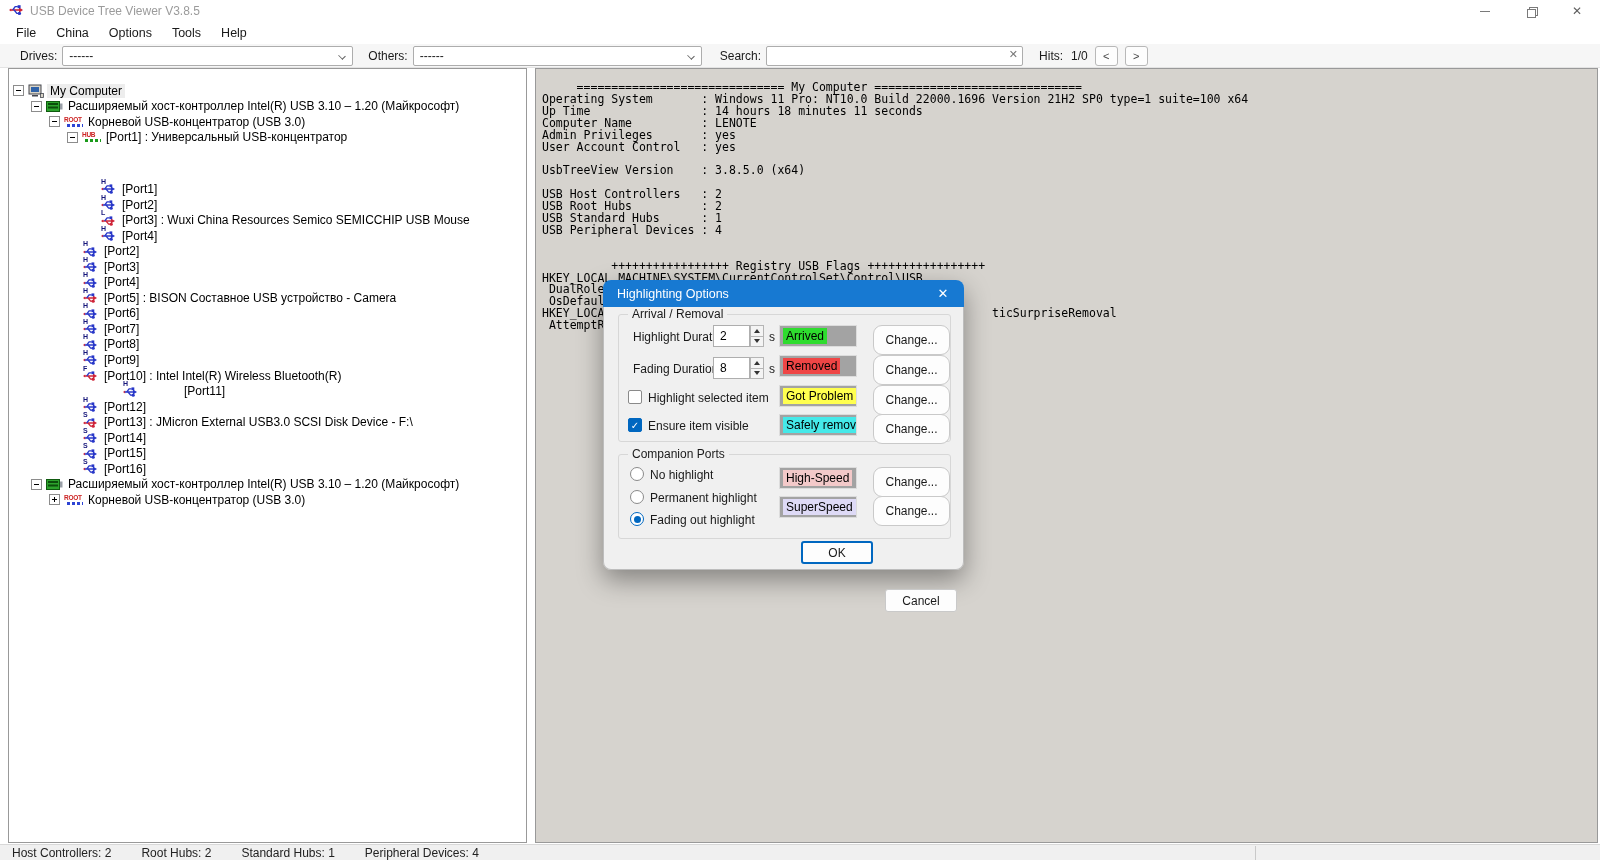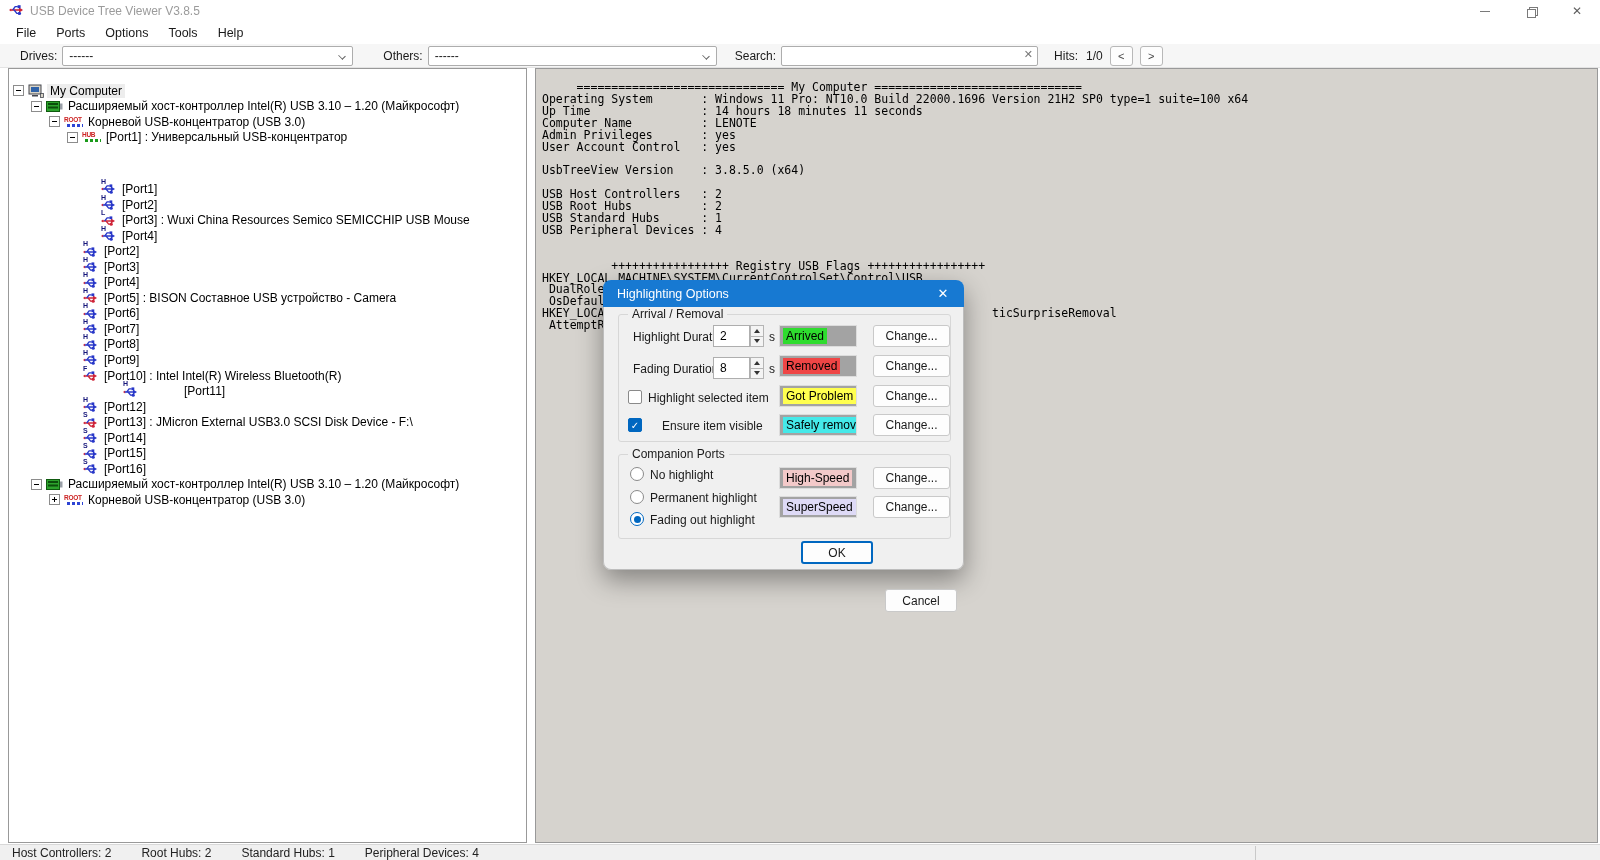--- a/index.html
+++ b/index.html
@@ -71,21 +71,21 @@
   .dlbl { position:absolute; font-size:12px; color:#1a1a1a; white-space:nowrap; }
   .spin-field { position:absolute; width:37px; height:22px; background:#fff; border:1px solid #aeaeae; font-size:12px; display:flex; align-items:center; padding-left:6px; }
   .spin-btns { position:absolute; width:14px; height:22px; display:flex; flex-direction:column; }
   .spin-up,.spin-dn { flex:1; background:#f4f4f4; border:1px solid #b5b5b5; display:flex; align-items:center; justify-content:center; }
   .spin-up { border-bottom-width:0; }
   .tri-up { width:0; height:0; border-left:3px solid transparent; border-right:3px solid transparent; border-bottom:4px solid #333; }
   .tri-dn { width:0; height:0; border-left:3px solid transparent; border-right:3px solid transparent; border-top:4px solid #333; }
   .sample-box { position:absolute; width:78px; height:22px; background:#a3a3a3; border:1px solid #dcdcdc; display:flex; align-items:center; padding-left:3px; overflow:hidden; }
   .sample-chip { font-size:12px; color:#000; padding:1px 3px; white-space:nowrap; }
   .dlg-btn { position:absolute; background:#fdfdfd; border:1px solid #c9c9c9; border-radius:3px; font-size:12px; color:#1a1a1a; display:flex; align-items:center; justify-content:center; }
-  .btn-change { width:77px; height:22px; }
+  .btn-change { width:77px; height:30px;border-radius:9px; }
   .btn-ok { width:72px; height:23px; border:2px solid #0067c0; }
   .btn-cancel { width:72px; height:23px;margin-top:48px; }
   .cbx { position:absolute; width:14px; height:14px; border:1px solid #8a8a8a; border-radius:2px; background:#fff; }
   .cbx.checked { background:#0067c0; border-color:#0067c0; color:#fff; font-size:10px; display:flex; align-items:center; justify-content:center; }
   .rad { position:absolute; width:14px; height:14px; border:1px solid #8a8a8a; border-radius:50%; background:#fff; }
   .rad.selected { border-color:#0067c0; display:flex; align-items:center; justify-content:center; }
   .rad.selected::after { content:""; width:7px; height:7px; border-radius:50%; background:#0067c0; }
 </style>
 </head>
 <body>
@@ -111,33 +111,33 @@
         <span class="restore-glyph"></span>
       </span>
     <span class="win-btn">
         <span class="close-glyph">✕</span>
       </span>
   </span>
 </div>
 
 <div class="menubar">
   <span class="menu-item">File</span>
-  <span class="menu-item">Ports</span>
+  <span class="menu-item">China</span>
   <span class="menu-item">Options</span>
   <span class="menu-item">Tools</span>
   <span class="menu-item">Help</span>
 </div>
 
 <div class="toolbar">
   <span class="tb-label">Drives:</span>
   <span class="combo combo-drives">
     <span>------</span>
     <span class="chev"></span>
   </span>
-  <span class="tb-label" style="margin-left:30px">Others:</span>
+  <span class="tb-label" style="margin-left:15px">Others:</span>
   <span class="combo combo-others">
     <span>------</span>
     <span class="chev"></span>
   </span>
   <span class="tb-label" style="margin-left:18px">Search:</span>
   <span class="search-wrap">
     <input class="search-input" value="" style="">
     <span class="search-clear">✕</span>
   </span>
   <span class="tb-label hits-label">Hits:</span>
@@ -602,21 +602,21 @@
     <span class="dlg-btn btn-change" style="left:269px; top:48px;">Change...</span>
 
     <span class="cbx" style="left:24px; top:83px;"></span>
     <span class="dlbl" style="left:44px; top:84px;">Highlight selected item</span>
     <span class="sample-box" style="left:175px; top:78px;">
       <span class="sample-chip" style="background: rgb(255, 255, 79);">Got Problem</span>
     </span>
     <span class="dlg-btn btn-change" style="left:269px; top:78px;">Change...</span>
 
     <span class="cbx checked" style="left:24px; top:111px;">✓</span>
-    <span class="dlbl" style="left:58px; top:112px;">Ensure item visible</span>
+    <span class="dlbl" style="left:44px; top:112px;">Ensure item visible</span>
     <span class="sample-box" style="left:175px; top:107px;">
       <span class="sample-chip" style="background: rgb(69, 233, 233);">Safely removed</span>
     </span>
     <span class="dlg-btn btn-change" style="left:269px; top:107px;">Change...</span>
 
     <div class="grp" style="left:14px; top:147px; width:333px; height:85px;">
       <span class="grp-legend">Companion Ports</span>
     </div>
 
     <span class="rad" style="left:26px; top:160px;"></span>

